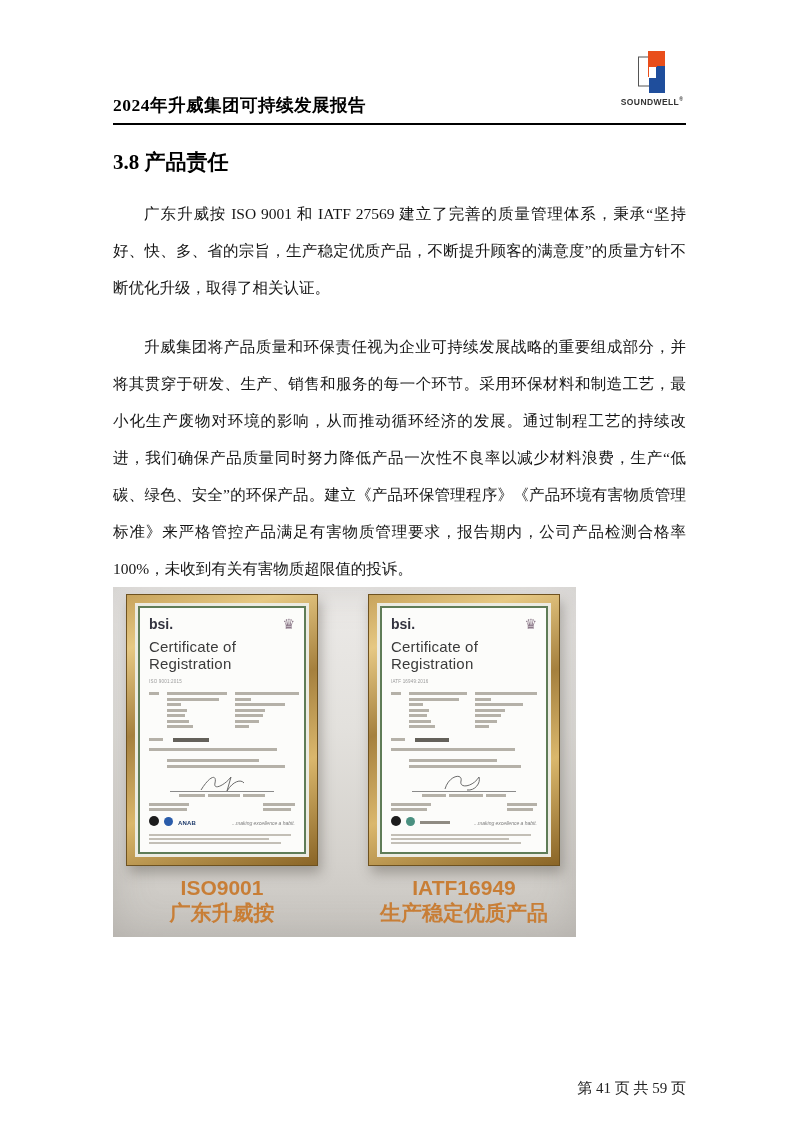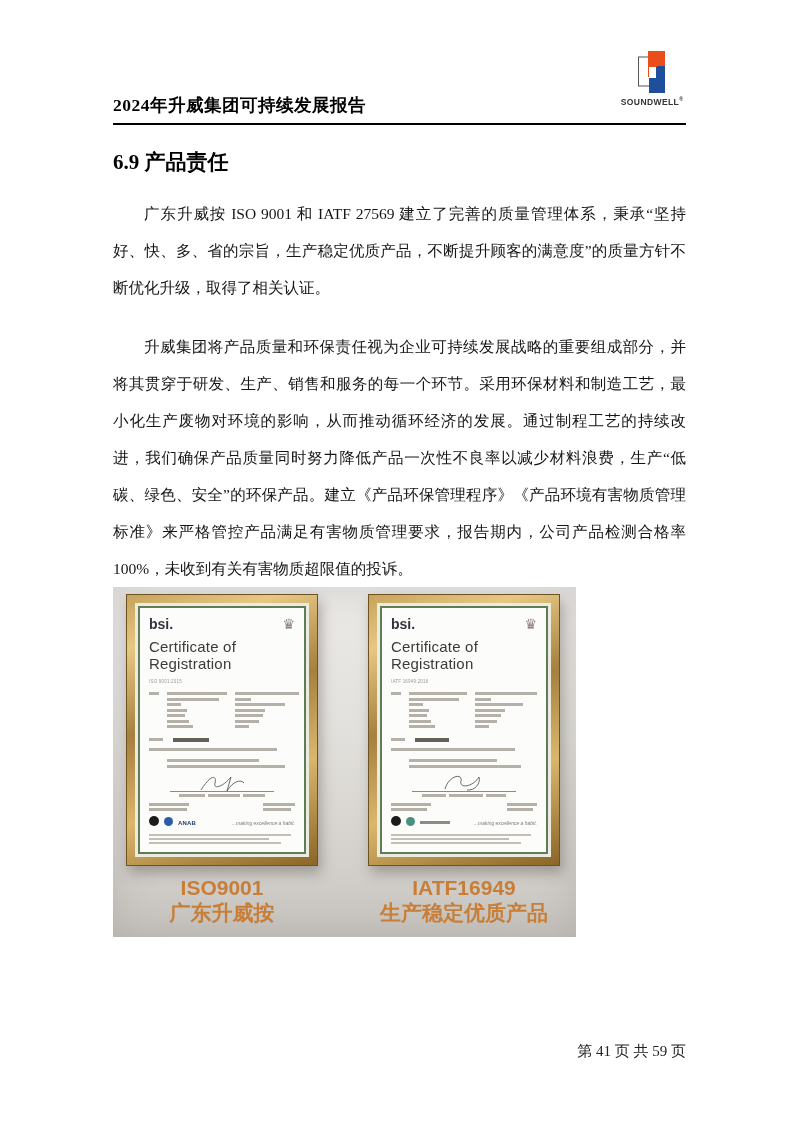--- a/index.html
+++ b/index.html
@@ -72,21 +72,21 @@
   .cert-bottom{margin-top:auto;}
   .cert-bottom .bl{height:2px;margin-bottom:2px;background:#c3bfb6;}
 
   .caption{margin-top:9px;text-align:center;
            font-family:"Liberation Sans","DejaVu Sans",sans-serif;color:#c87e36;
            font-weight:700;white-space:nowrap;}
   .caption .l1{font-size:21px;line-height:25px;}
   .caption .l2{font-size:21px;line-height:26px;}
 
   
-  .footer{position:absolute;top:1042px;left:113px;width:573px;text-align:right;
+  .footer{position:absolute;top:1079px;left:113px;width:573px;text-align:right;
           font-size:15px;color:#222;}
 </style>
 </head>
 <body>
 
 <div class="page">
 
   <div class="report-title">2024年升威集团可持续发展报告</div>
   <div class="header-rule"></div>
   <div class="brand">
@@ -94,21 +94,21 @@
       <rect x="1.5" y="7" width="18" height="29" fill="none" stroke="#555" stroke-width="1"></rect>
       <polygon points="11,1 28,1 28,16 20,16 20,27 11,27" fill="#e94e1b"></polygon>
       <polygon points="28,43 12,43 12,28 19,28 19,17 28,17" fill="#1f4e9c"></polygon>
       <polygon points="12,17 19,17 19,28 12,28" fill="#ffffff"></polygon>
       <polygon points="20,16 28,16 28,17 20,17" fill="#1f4e9c"></polygon>
     </svg>
     <div class="brand-name"><span>SOUNDWELL</span><sup>®</sup></div>
   </div>
 
   <div class="body-col">
-    <h2 class="section-heading">6.9 产品责任</h2>
+    <h2 class="section-heading">3.8 产品责任</h2>
     <p class="para p2">广东升威按 ISO 9001 和 IATF 27569 建立了完善的质量管理体系，秉承“坚持好、快、多、省的宗旨，生产稳定优质产品，不断提升顾客的满意度”的质量方针不断优化升级，取得了相关认证。</p>
     <p class="para p3">升威集团将产品质量和环保责任视为企业可持续发展战略的重要组成部分，并将其贯穿于研发、生产、销售和服务的每一个环节。采用环保材料和制造工艺，最小化生产废物对环境的影响，从而推动循环经济的发展。通过制程工艺的持续改进，我们确保产品质量同时努力降低产品一次性不良率以减少材料浪费，生产“低碳、绿色、安全”的环保产品。建立《产品环保管理程序》《产品环境有害物质管理标准》来严格管控产品满足有害物质管理要求，报告期内，公司产品检测合格率 100%，未收到有关有害物质超限值的投诉。</p>
 
     <div class="photo">
 
       <div class="cert-col">
         <div class="frame">
           <div class="cert">
             <div class="cert-head">
               <span class="bsi-logo">bsi.</span>

